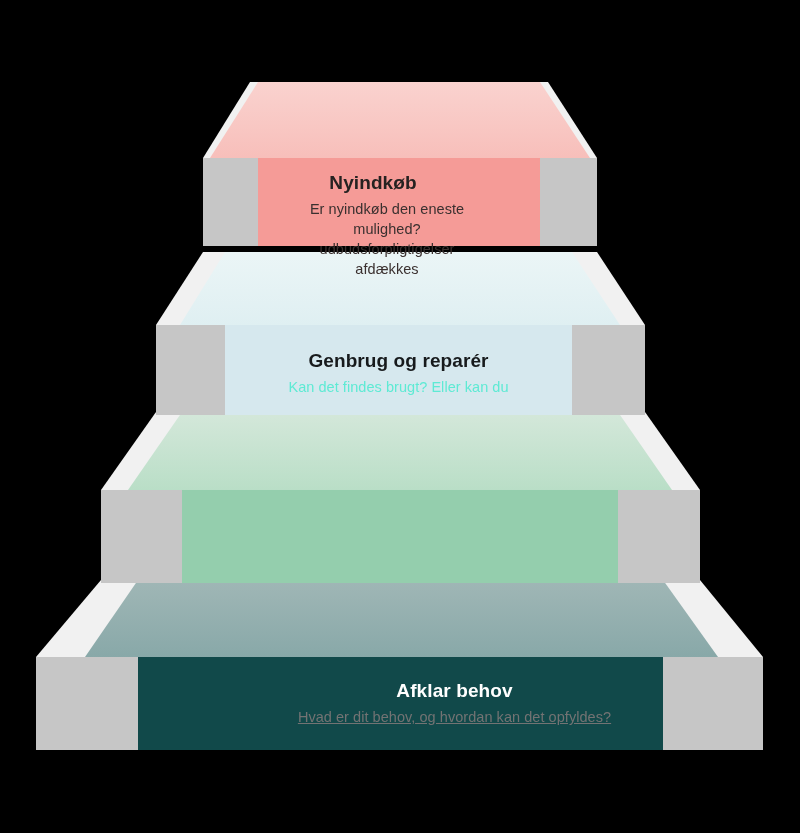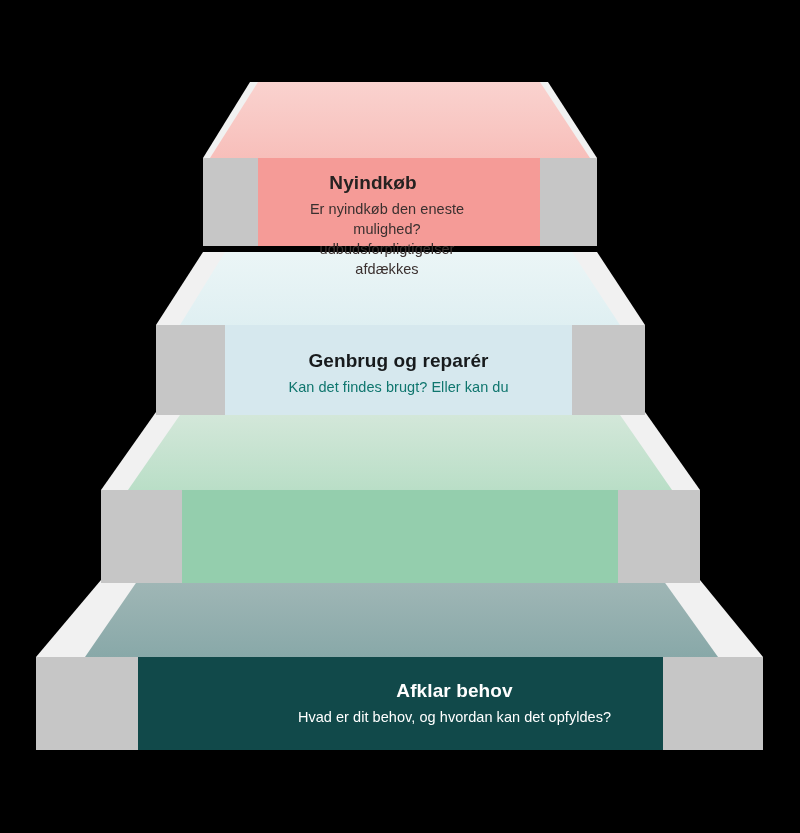--- a/index.html
+++ b/index.html
@@ -42,25 +42,25 @@
   .step-desc {
     font-size: 14.5px;
     font-weight: 400;
     letter-spacing: 0.05px;
     margin: 0;
   }
   
   #text-step-1 { left: 258px; top: 170px; width: 230px; color: #262221; }
   #text-step-1 .step-desc { color: #3a302f; margin-left: 28px; }
   #text-step-2 { left: 225px; top: 348px; width: 347px; color: #171a1c; }
-  #text-step-2 .step-desc { color: #0f766e; }
+  #text-step-2 .step-desc { color: #5eead4; }
   #text-step-3 { left: 182px; top: 517px; width: 436px; color: #14221c; }
   #text-step-3 .step-desc { color: #253a31; }
   #text-step-4 { left: 138px; top: 678px; width: 633px; color: #ffffff; }
-  #text-step-4 .step-desc { color: #ffffff; }
+  #text-step-4 .step-desc { color: #737373; text-decoration: underline; }
 </style>
 </head>
 <body>
 
 <div id="stage">
 
   <svg id="stair-svg" viewBox="0 0 800 833" aria-hidden="true">
     <defs>
 
       <linearGradient id="grad-top-1" x1="0" y1="0" x2="0" y2="1">

